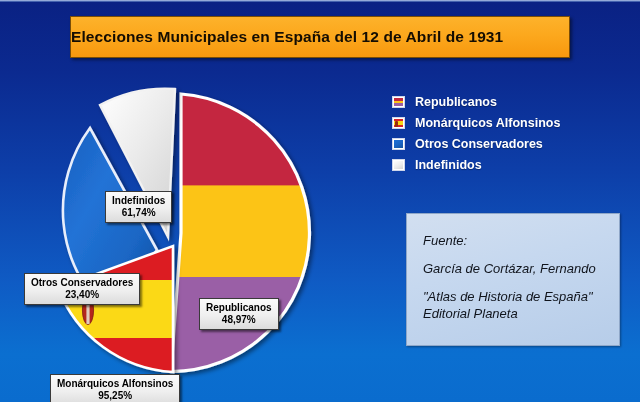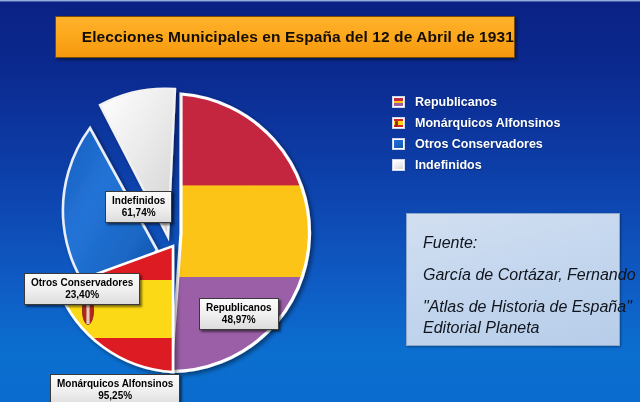--- a/index.html
+++ b/index.html
@@ -26,30 +26,30 @@
   #top-hairline {
     position: absolute;
     left: 0; top: 0;
     width: 640px; height: 2px;
     background: linear-gradient(180deg, #b9c8e8 0%, #5f7ec0 60%, #18338f 100%);
   }
 
   
   #title-banner {
     position: absolute;
-    left: 55px;
+    left: 70px;
     top: 16px;
-    width: 460px;
+    width: 500px;
     height: 42px;
     background: linear-gradient(180deg, #fdb22b 0%, #fca81d 45%, #f7980e 100%);
     border: 1px solid #7a4d06;
     box-shadow: 2px 2px 3px rgba(0,0,0,0.45);
     display: flex;
     align-items: center;
-    justify-content: flex-end;
+    justify-content: flex-start;
     box-sizing: border-box;
   }
   #title-text {
     color: #140d02;
     font-size: 15.5px;
     font-weight: bold;
     letter-spacing: 0.1px;
     white-space: nowrap;
   }
 
@@ -156,21 +156,21 @@
     height: 133px;
     background: linear-gradient(165deg, #d2dff0 0%, #c6d8ef 40%, #b7cde9 100%);
     border: 1px solid #8fa7c8;
     box-shadow: 1px 1px 2px rgba(0,0,0,0.35);
     box-sizing: border-box;
     padding: 18px 0 0 16px;
   }
   .source-line {
     color: #10141c;
     font-style: italic;
-    font-size: 16px;
+    font-size: 13px;
     line-height: 1.32;
     white-space: nowrap;
   }
   .source-gap { height: 11px; }
   .source-gap-sm { height: 10px; }
 </style>
 </head>
 <body>
 
 <div id="slide">

